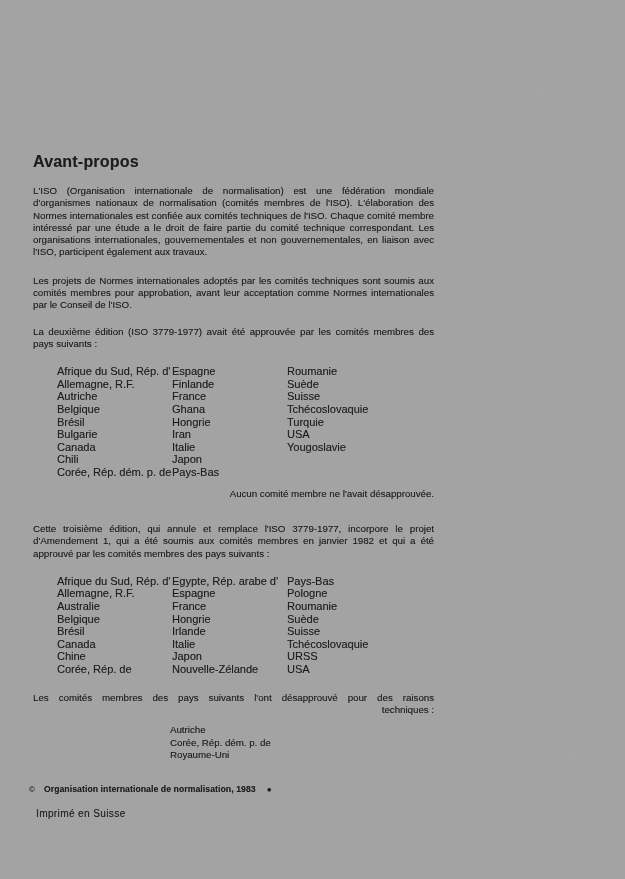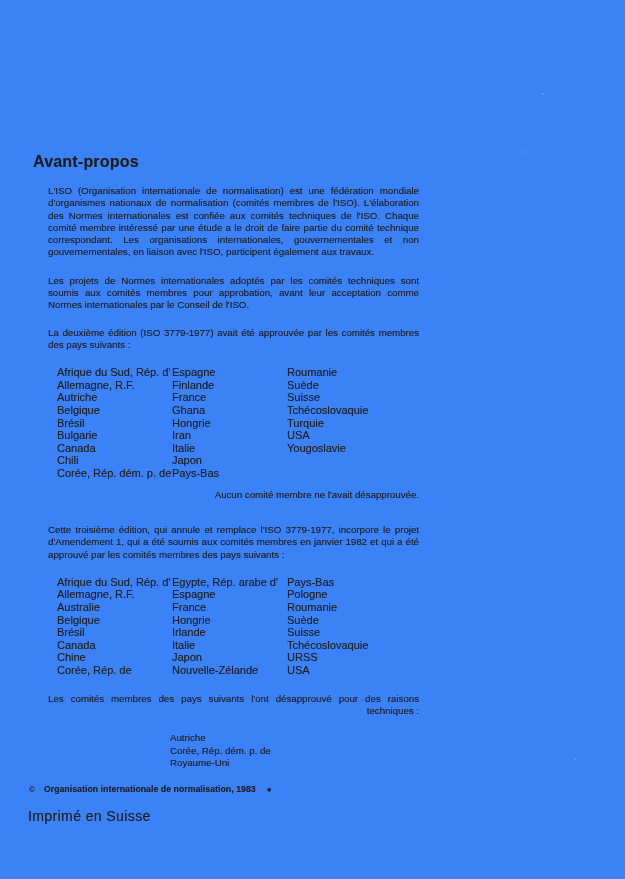--- a/index.html
+++ b/index.html
@@ -1,42 +1,42 @@
 <!DOCTYPE html>
 <html lang="fr"><head>
 <meta charset="utf-8">
 <style>
   html, body { margin: 0; padding: 0; }
   body { background: #ffffff; }
   .page {
     position: relative;
     width: 625px;
     height: 879px;
-    background: #3b82f6;
+    background: #a3a3a3;
     font-family: "Liberation Sans", sans-serif;
     color: #1d1d1d;
     overflow: hidden;
     text-shadow: 0.2px 0.2px 0.3px rgba(40,40,40,0.45);
     text-decoration: underline;
   }
   .content {
     position: absolute;
     left: 33px;
     top: 0;
     width: 401px;
   }
   .doc-title {
     margin: 153px 0 0 0;
     font-size: 16px;
     line-height: 17px;
     font-weight: bold;
     letter-spacing: 0.2px;
   }
   .para {
-    margin: 15px;
+    margin: 0;
     font-size: 9.7px;
     line-height: 12.3px;
     text-align: justify;
   }
   .mt15 { margin-top: 15px; }
   .mt16 { margin-top: 16px; }
   .mt14 { margin-top: 14px; }
   .mt23 { margin-top: 23px; }
   .mt9  { margin-top: 9px; }
   .no-justify { text-align: right; }
@@ -75,23 +75,23 @@
     font-weight: bold;
     margin-left: 9px;
     letter-spacing: 0.1px;
   }
   .bullet-dot {
     margin-left: 11px;
     font-size: 8px;
   }
   .printed-line {
     position: absolute;
-    left: 28px;
+    left: 36px;
     top: 808px;
-    font-size: 14px;
+    font-size: 10px;
     letter-spacing: 0.4px;
   }
   .speck { position: absolute; border-radius: 50%; background: #b5b5b0; }
   .speck.s1 { left: 542px; top: 93px;  width: 2px; height: 2px; opacity: 0.5; }
   .speck.s2 { left: 522px; top: 151px; width: 2px; height: 2px; opacity: 0.35; }
   .speck.s3 { left: 574px; top: 758px; width: 2px; height: 2px; opacity: 0.4; }
 </style>
 </head>
 <body>
 

